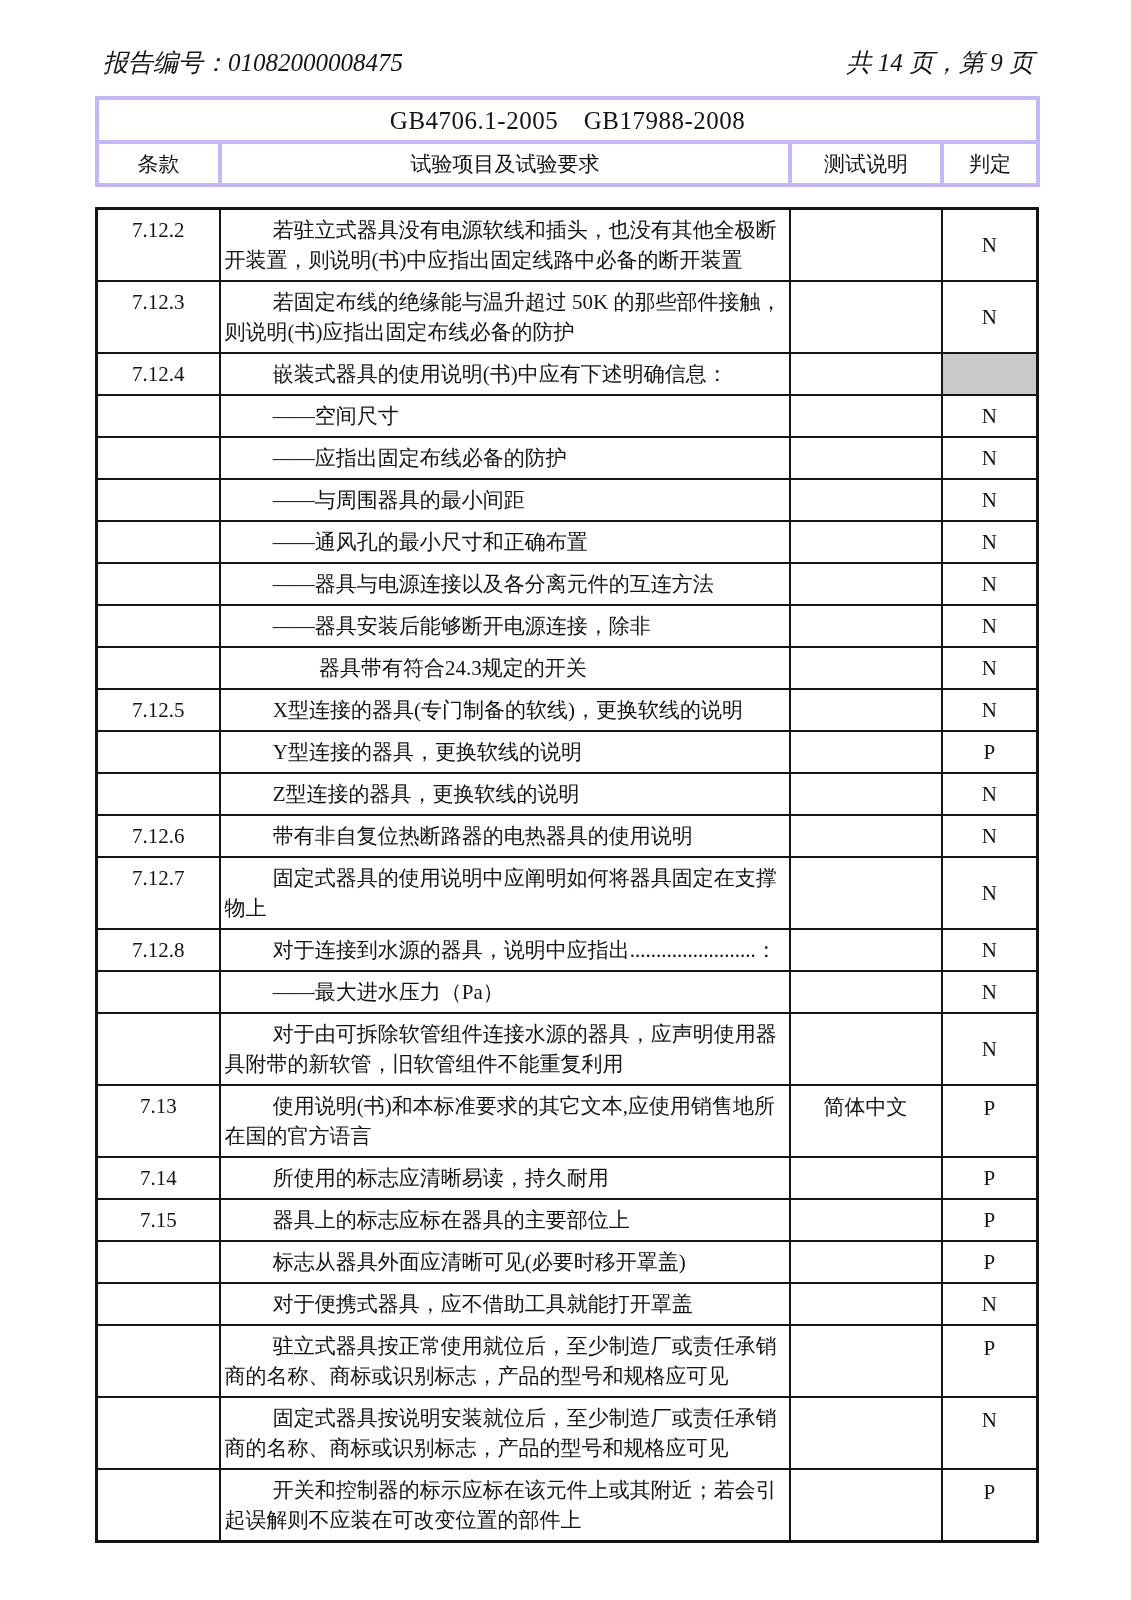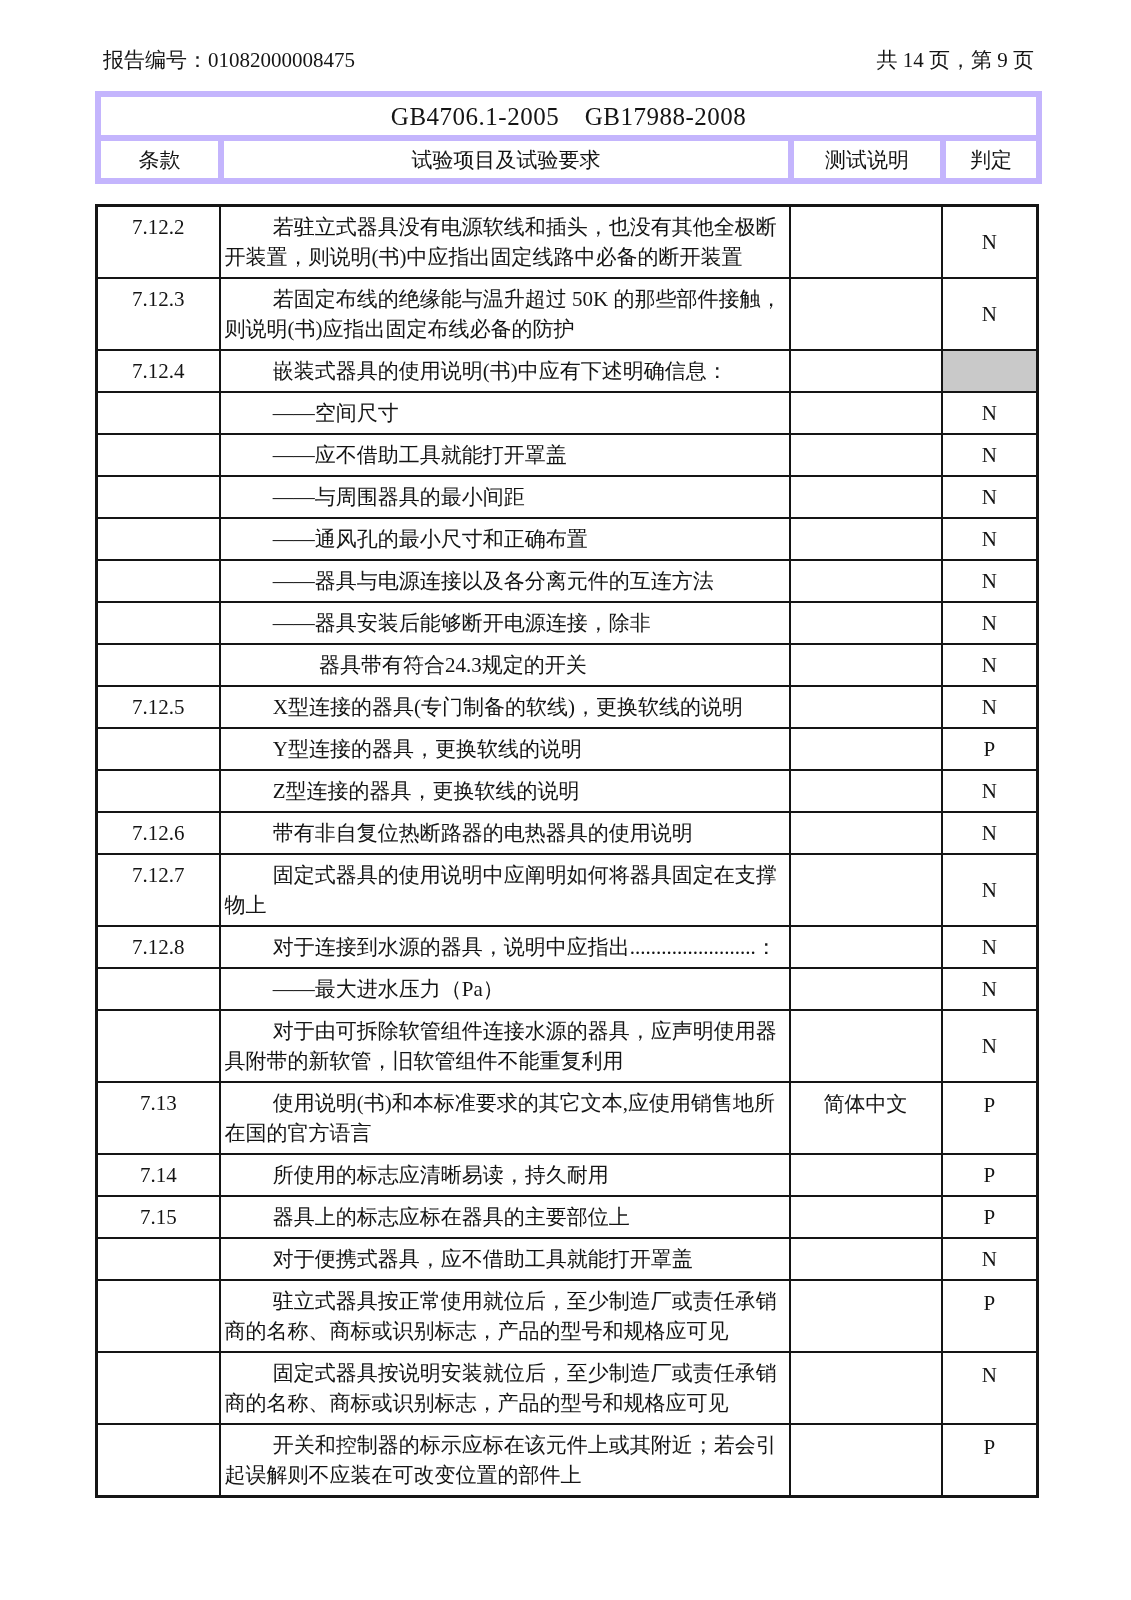--- a/index.html
+++ b/index.html
@@ -15,28 +15,29 @@
     position: absolute;
     left: 95px;
     top: 46px;
     width: 941px;
   }
   
   .doc-header {
     display: flex;
     justify-content: space-between;
     align-items: baseline;
-    font-size: 21px;
+    font-size: 25px;
     padding: 0 2px 0 8px;
     margin-bottom: 17px;
+    font-style: italic;
   }
   
   table { border-collapse: collapse; table-layout: fixed; width: 941px; }
   table.title-table { border: 3px solid #151515; border-bottom-width: 4px; }
-  table.title-table td { border: 6px solid #c4b5fd; }
+  table.title-table td { border: 4px solid #c4b5fd; }
   td.title-cell {
     height: 44px;
     text-align: center;
     vertical-align: middle;
     font-size: 25px;
     letter-spacing: 0.5px;
   }
   tr.cols td {
     height: 43px;
     text-align: center;
@@ -137,21 +138,21 @@
           <td class="verdict shaded"></td>
         </tr>
         <tr>
           <td class="clause"></td>
           <td class="req">——空间尺寸</td>
           <td class="note"></td>
           <td class="verdict">N</td>
         </tr>
         <tr>
           <td class="clause"></td>
-          <td class="req">——应不借助工具就能打开罩盖</td>
+          <td class="req">——应指出固定布线必备的防护</td>
           <td class="note"></td>
           <td class="verdict">N</td>
         </tr>
         <tr>
           <td class="clause"></td>
           <td class="req">——与周围器具的最小间距</td>
           <td class="note"></td>
           <td class="verdict">N</td>
         </tr>
         <tr>
@@ -239,20 +240,26 @@
           <td class="verdict">P</td>
         </tr>
         <tr>
           <td class="clause">7.15</td>
           <td class="req">器具上的标志应标在器具的主要部位上</td>
           <td class="note"></td>
           <td class="verdict">P</td>
         </tr>
         <tr>
           <td class="clause"></td>
+          <td class="req">标志从器具外面应清晰可见(必要时移开罩盖)</td>
+          <td class="note"></td>
+          <td class="verdict">P</td>
+        </tr>
+        <tr>
+          <td class="clause"></td>
           <td class="req">对于便携式器具，应不借助工具就能打开罩盖</td>
           <td class="note"></td>
           <td class="verdict">N</td>
         </tr>
         <tr>
           <td class="clause"></td>
           <td class="req">驻立式器具按正常使用就位后，至少制造厂或责任承销商的名称、商标或识别标志，产品的型号和规格应可见</td>
           <td class="note"></td>
           <td class="verdict v-top">P</td>
         </tr>

